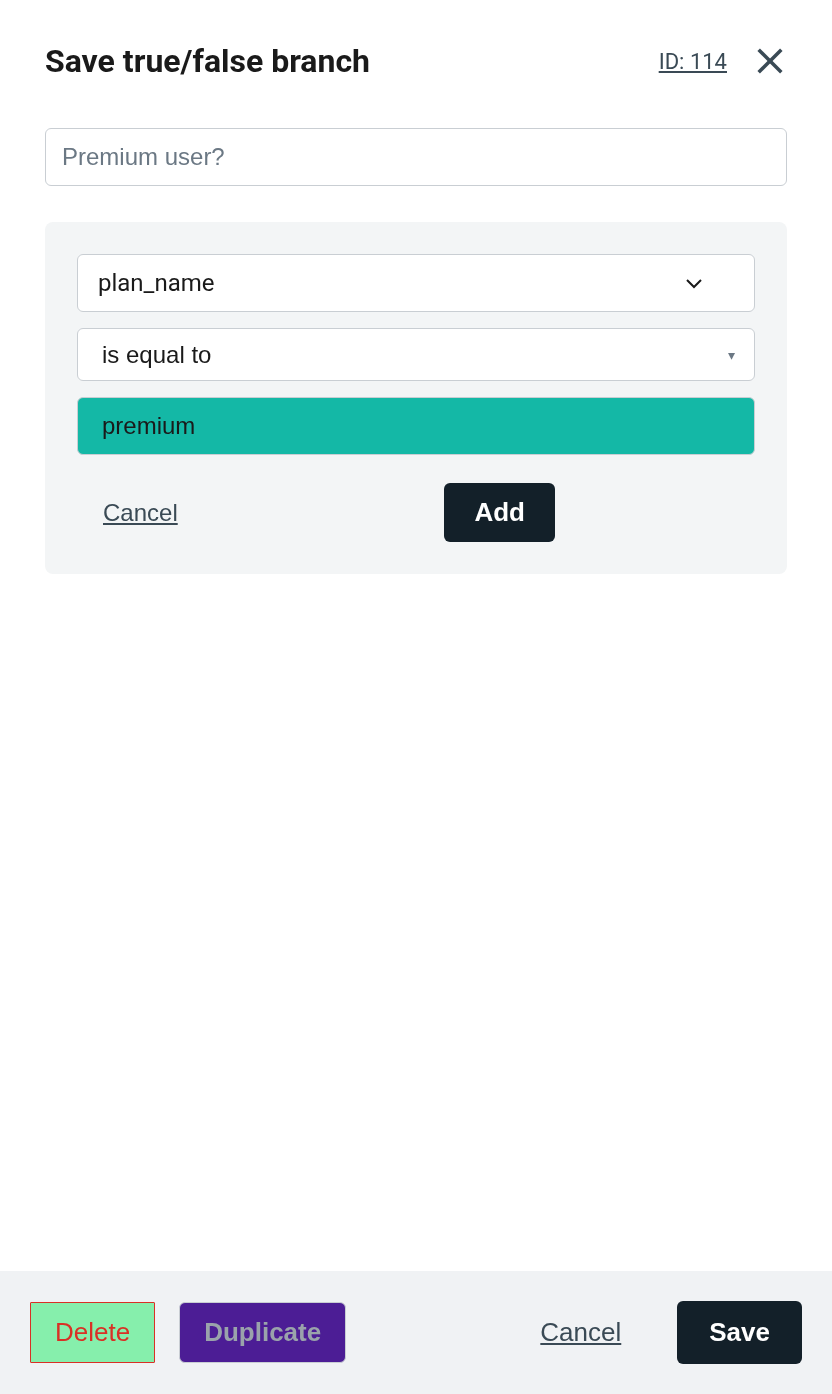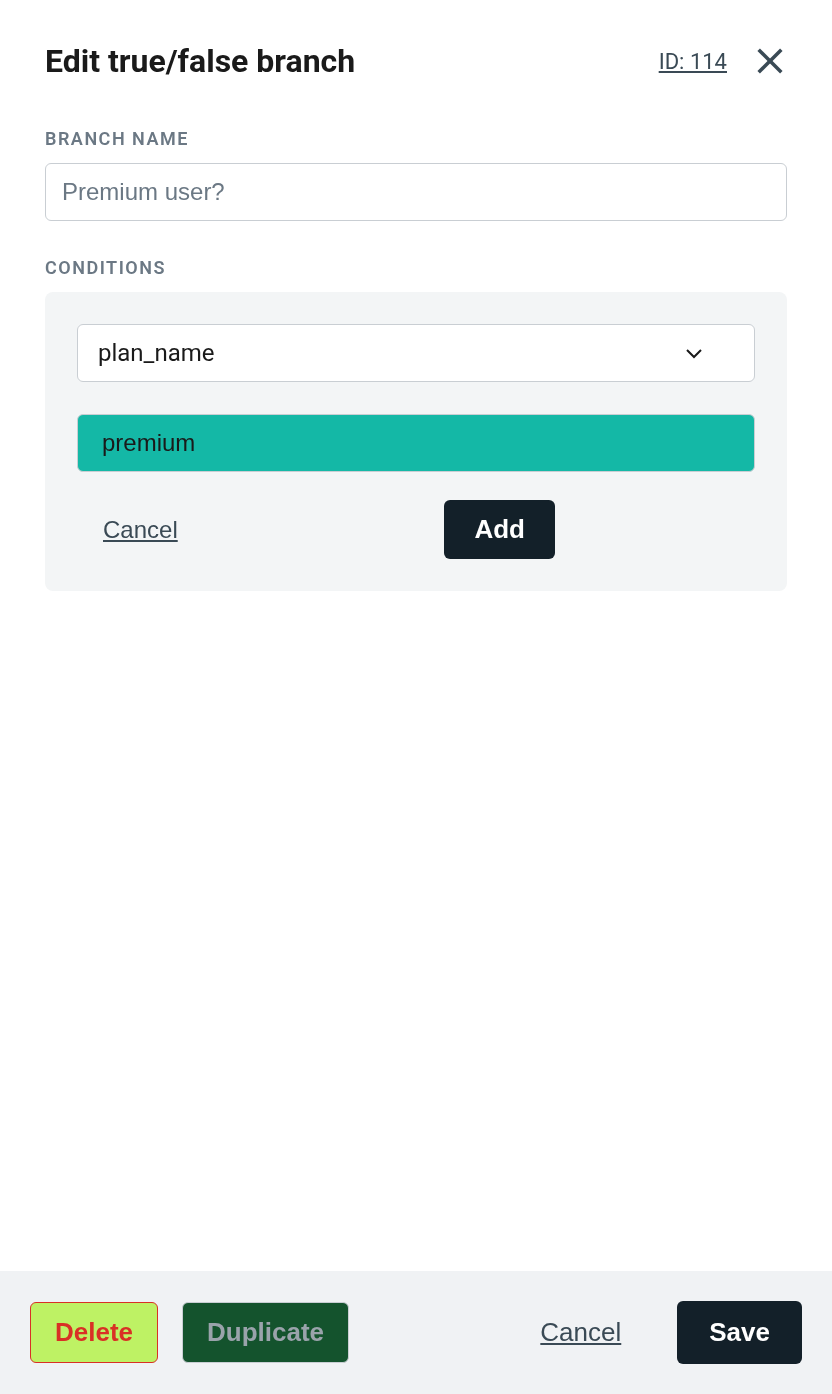--- a/index.html
+++ b/index.html
@@ -179,31 +179,31 @@
       background: #f0f2f4;
       padding: 30px;
       display: flex;
       align-items: center;
       gap: 24px;
     }
     .footer .spacer {
       flex: 1;
     }
     .delete-btn {
-      background: #bef264;
+      background: #86efac;
       border: 1.5px solid #d93025;
       color: #d93025;
       font-size: 26px;
-      font-weight: 700;
+      font-weight: 400;
       padding: 14px 24px;
-      border-radius: 6px;
+      border-radius: 1px;
       cursor: pointer;
     }
     .dup-btn {
-      background: #14532d;
+      background: #4c1d95;
       border: 1px solid #c9ced3;
       color: #9aa3ab;
       font-size: 26px;
       font-weight: 700;
       padding: 14px 24px;
       border-radius: 6px;
       cursor: pointer;
     }
     .cancel-link {
       background: none;
@@ -224,48 +224,51 @@
       border-radius: 6px;
       cursor: pointer;
       margin-left: 32px;
     }
   </style>
 </head>
 <body>
 
 <div class="main">
   <div class="header-row">
-    <h1 class="header-title">Edit true/false branch</h1>
+    <h1 class="header-title">Save true/false branch</h1>
     <div class="header-right">
       <a class="id-link">ID: 114</a>
       <button class="close-btn">
         <svg viewBox="0 0 24 24">
           <line x1="4" y1="4" x2="20" y2="20"></line>
           <line x1="20" y1="4" x2="4" y2="20"></line>
         </svg>
       </button>
     </div>
   </div>
 
   <div class="branch-name-block">
-    <div class="section-label">BRANCH NAME</div>
     <input class="text-input" type="text" value="Premium user?" style="">
   </div>
 
-  <div class="section-label">CONDITIONS</div>
 
   <div class="conditions-panel">
     <div class="field-select">
       <span>plan_name</span>
       <svg class="chevron" viewBox="0 0 24 24">
         <polyline points="5 9 12 16 19 9"></polyline>
       </svg>
     </div>
 
     <div class="row-two">
+      <div class="native-select-wrap">
+        <select class="native-select">
+          <option>is equal to</option>
+        </select>
+      </div>
     </div>
 
     <input class="value-input" type="text" value="premium" style="">
 
     <div class="cond-actions">
       <button class="link-btn">Cancel</button>
       <button class="add-btn">Add</button>
     </div>
   </div>
 </div>

